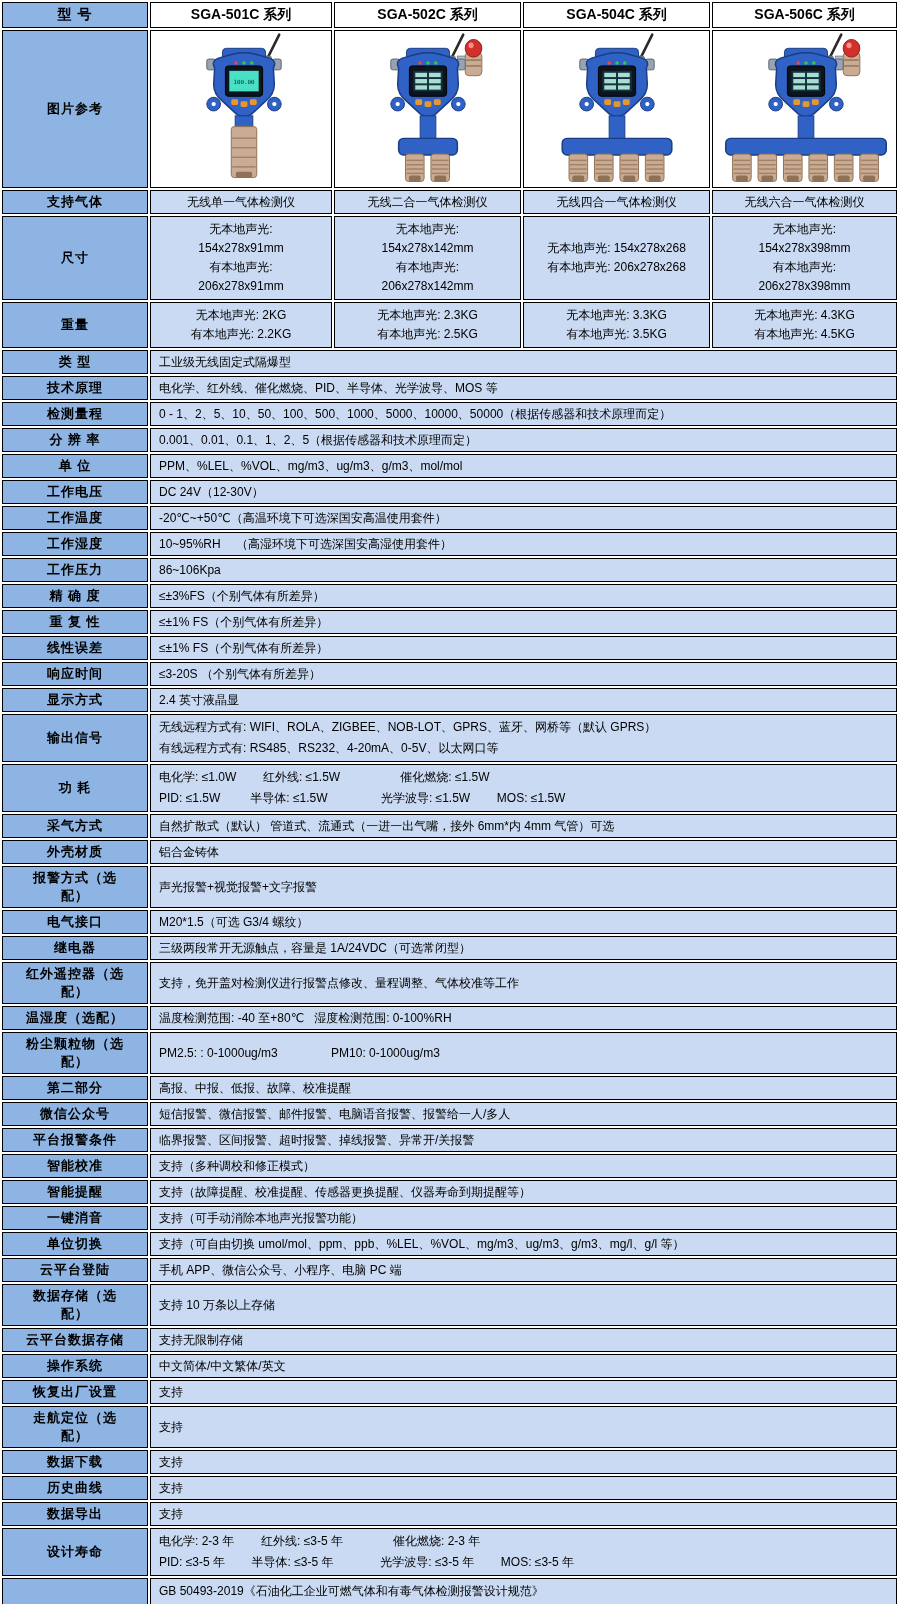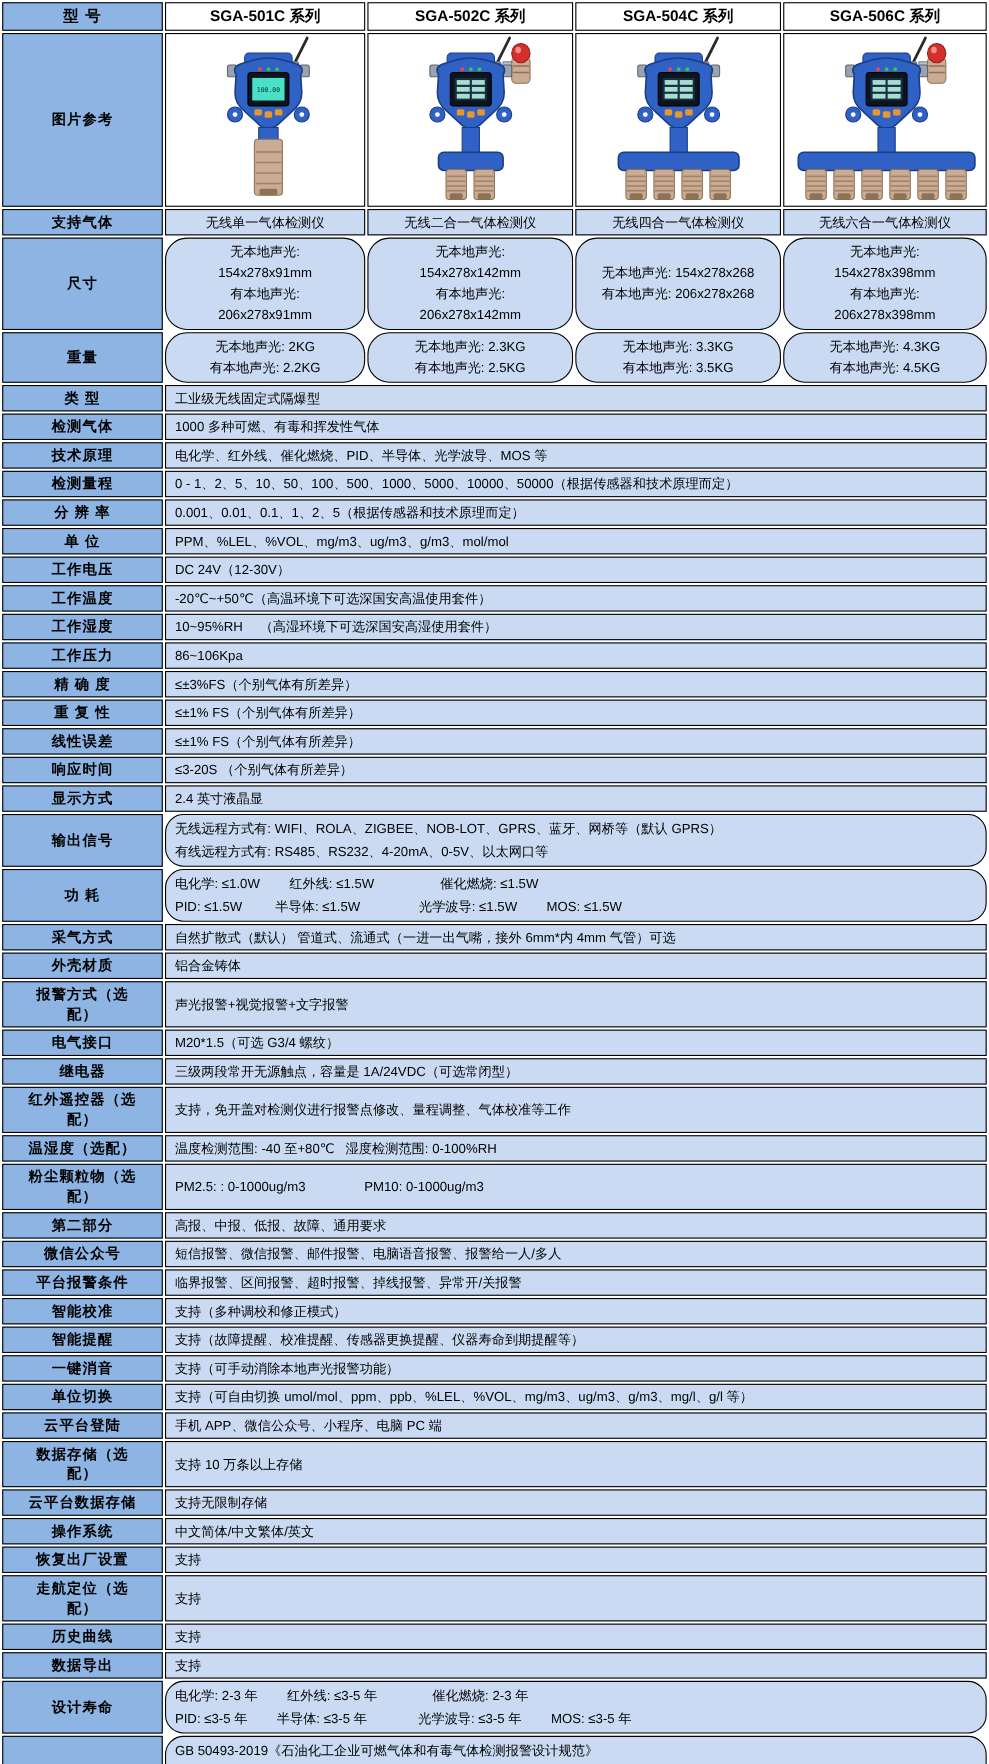--- a/index.html
+++ b/index.html
@@ -2,26 +2,26 @@
 <html><head>
 <meta charset="utf-8">
 <style>
   html,body{margin:0;padding:0;background:#fff;}
   body{font-family:"Liberation Sans","DejaVu Sans",sans-serif;color:#000;}
   .sheet{width:899px;}
   table.spec{border-collapse:separate;border-spacing:2px;width:899px;table-layout:fixed;background:#fff;}
   th,td{border:1px solid #000;overflow:hidden;}
   th.label{background:#8DB4E2;font-weight:bold;font-size:13px;text-align:center;padding:2px 20px;letter-spacing:1px;}
   td.value{background:#C9DAF2;font-size:12px;text-align:left;padding:2px 8px;white-space:pre-wrap;line-height:17px;}
-  td.value.multiline{line-height:21px;border-radius:17px;}
+  td.value.multiline{line-height:21px;}
   th.model-head{background:#FFFFFF;font-size:14px;font-weight:bold;text-align:center;padding:3px 2px;}
   th.corner{background:#8DB4E2;font-size:14px;}
   td.img-cell{background:#FFFFFF;height:156px;padding:0;text-align:center;vertical-align:middle;}
   td.center-val{background:#C9DAF2;font-size:12px;text-align:center;padding:2px 20px;white-space:pre-wrap;line-height:17px;}
-  td.tall{line-height:19px;padding-top:3px;padding-bottom:3px;border-radius:20px;}
+  td.tall{line-height:19px;padding-top:3px;padding-bottom:3px;}
   tr.r-size td, tr.r-weight td{height:38px;}
   svg.device{display:block;margin:0 auto;}
 </style>
 </head>
 <body>
 
 <div class="sheet">
 <table class="spec">
   <colgroup>
     <col style="width:146px">
@@ -300,24 +300,20 @@
       <td class="center-val tall">无本地声光: 4.3KG
 有本地声光: 4.5KG</td>
     </tr>
   </tbody>
   <tbody>
         <tr>
           <th class="label">类    型</th>
           <td colspan="4" class="value">工业级无线固定式隔爆型</td>
         </tr>
         <tr>
-          <th class="label">检测气体</th>
-          <td colspan="4" class="value">1000 多种可燃、有毒和挥发性气体</td>
-        </tr>
-        <tr>
           <th class="label">技术原理</th>
           <td colspan="4" class="value">电化学、红外线、催化燃烧、PID、半导体、光学波导、MOS 等</td>
         </tr>
         <tr>
           <th class="label">检测量程</th>
           <td colspan="4" class="value">0 - 1、2、5、10、50、100、500、1000、5000、10000、50000（根据传感器和技术原理而定）</td>
         </tr>
         <tr>
           <th class="label">分 辨 率</th>
           <td colspan="4" class="value">0.001、0.01、0.1、1、2、5（根据传感器和技术原理而定）</td>
@@ -399,21 +395,21 @@
         <tr>
           <th class="label">温湿度（选配）</th>
           <td colspan="4" class="value">温度检测范围: -40 至+80℃   湿度检测范围: 0-100%RH</td>
         </tr>
         <tr>
           <th class="label">粉尘颗粒物（选配）</th>
           <td colspan="4" class="value">PM2.5: : 0-1000ug/m3                PM10: 0-1000ug/m3</td>
         </tr>
         <tr>
           <th class="label">第二部分</th>
-          <td colspan="4" class="value">高报、中报、低报、故障、通用要求</td>
+          <td colspan="4" class="value">高报、中报、低报、故障、校准提醒</td>
         </tr>
         <tr>
           <th class="label">微信公众号</th>
           <td colspan="4" class="value">短信报警、微信报警、邮件报警、电脑语音报警、报警给一人/多人</td>
         </tr>
         <tr>
           <th class="label">平台报警条件</th>
           <td colspan="4" class="value">临界报警、区间报警、超时报警、掉线报警、异常开/关报警</td>
         </tr>
         <tr>
@@ -447,20 +443,24 @@
         <tr>
           <th class="label">操作系统</th>
           <td colspan="4" class="value">中文简体/中文繁体/英文</td>
         </tr>
         <tr>
           <th class="label">恢复出厂设置</th>
           <td colspan="4" class="value">支持</td>
         </tr>
         <tr>
           <th class="label">走航定位（选配）</th>
+          <td colspan="4" class="value">支持</td>
+        </tr>
+        <tr>
+          <th class="label">数据下载</th>
           <td colspan="4" class="value">支持</td>
         </tr>
         <tr>
           <th class="label">历史曲线</th>
           <td colspan="4" class="value">支持</td>
         </tr>
         <tr>
           <th class="label">数据导出</th>
           <td colspan="4" class="value">支持</td>
         </tr>

